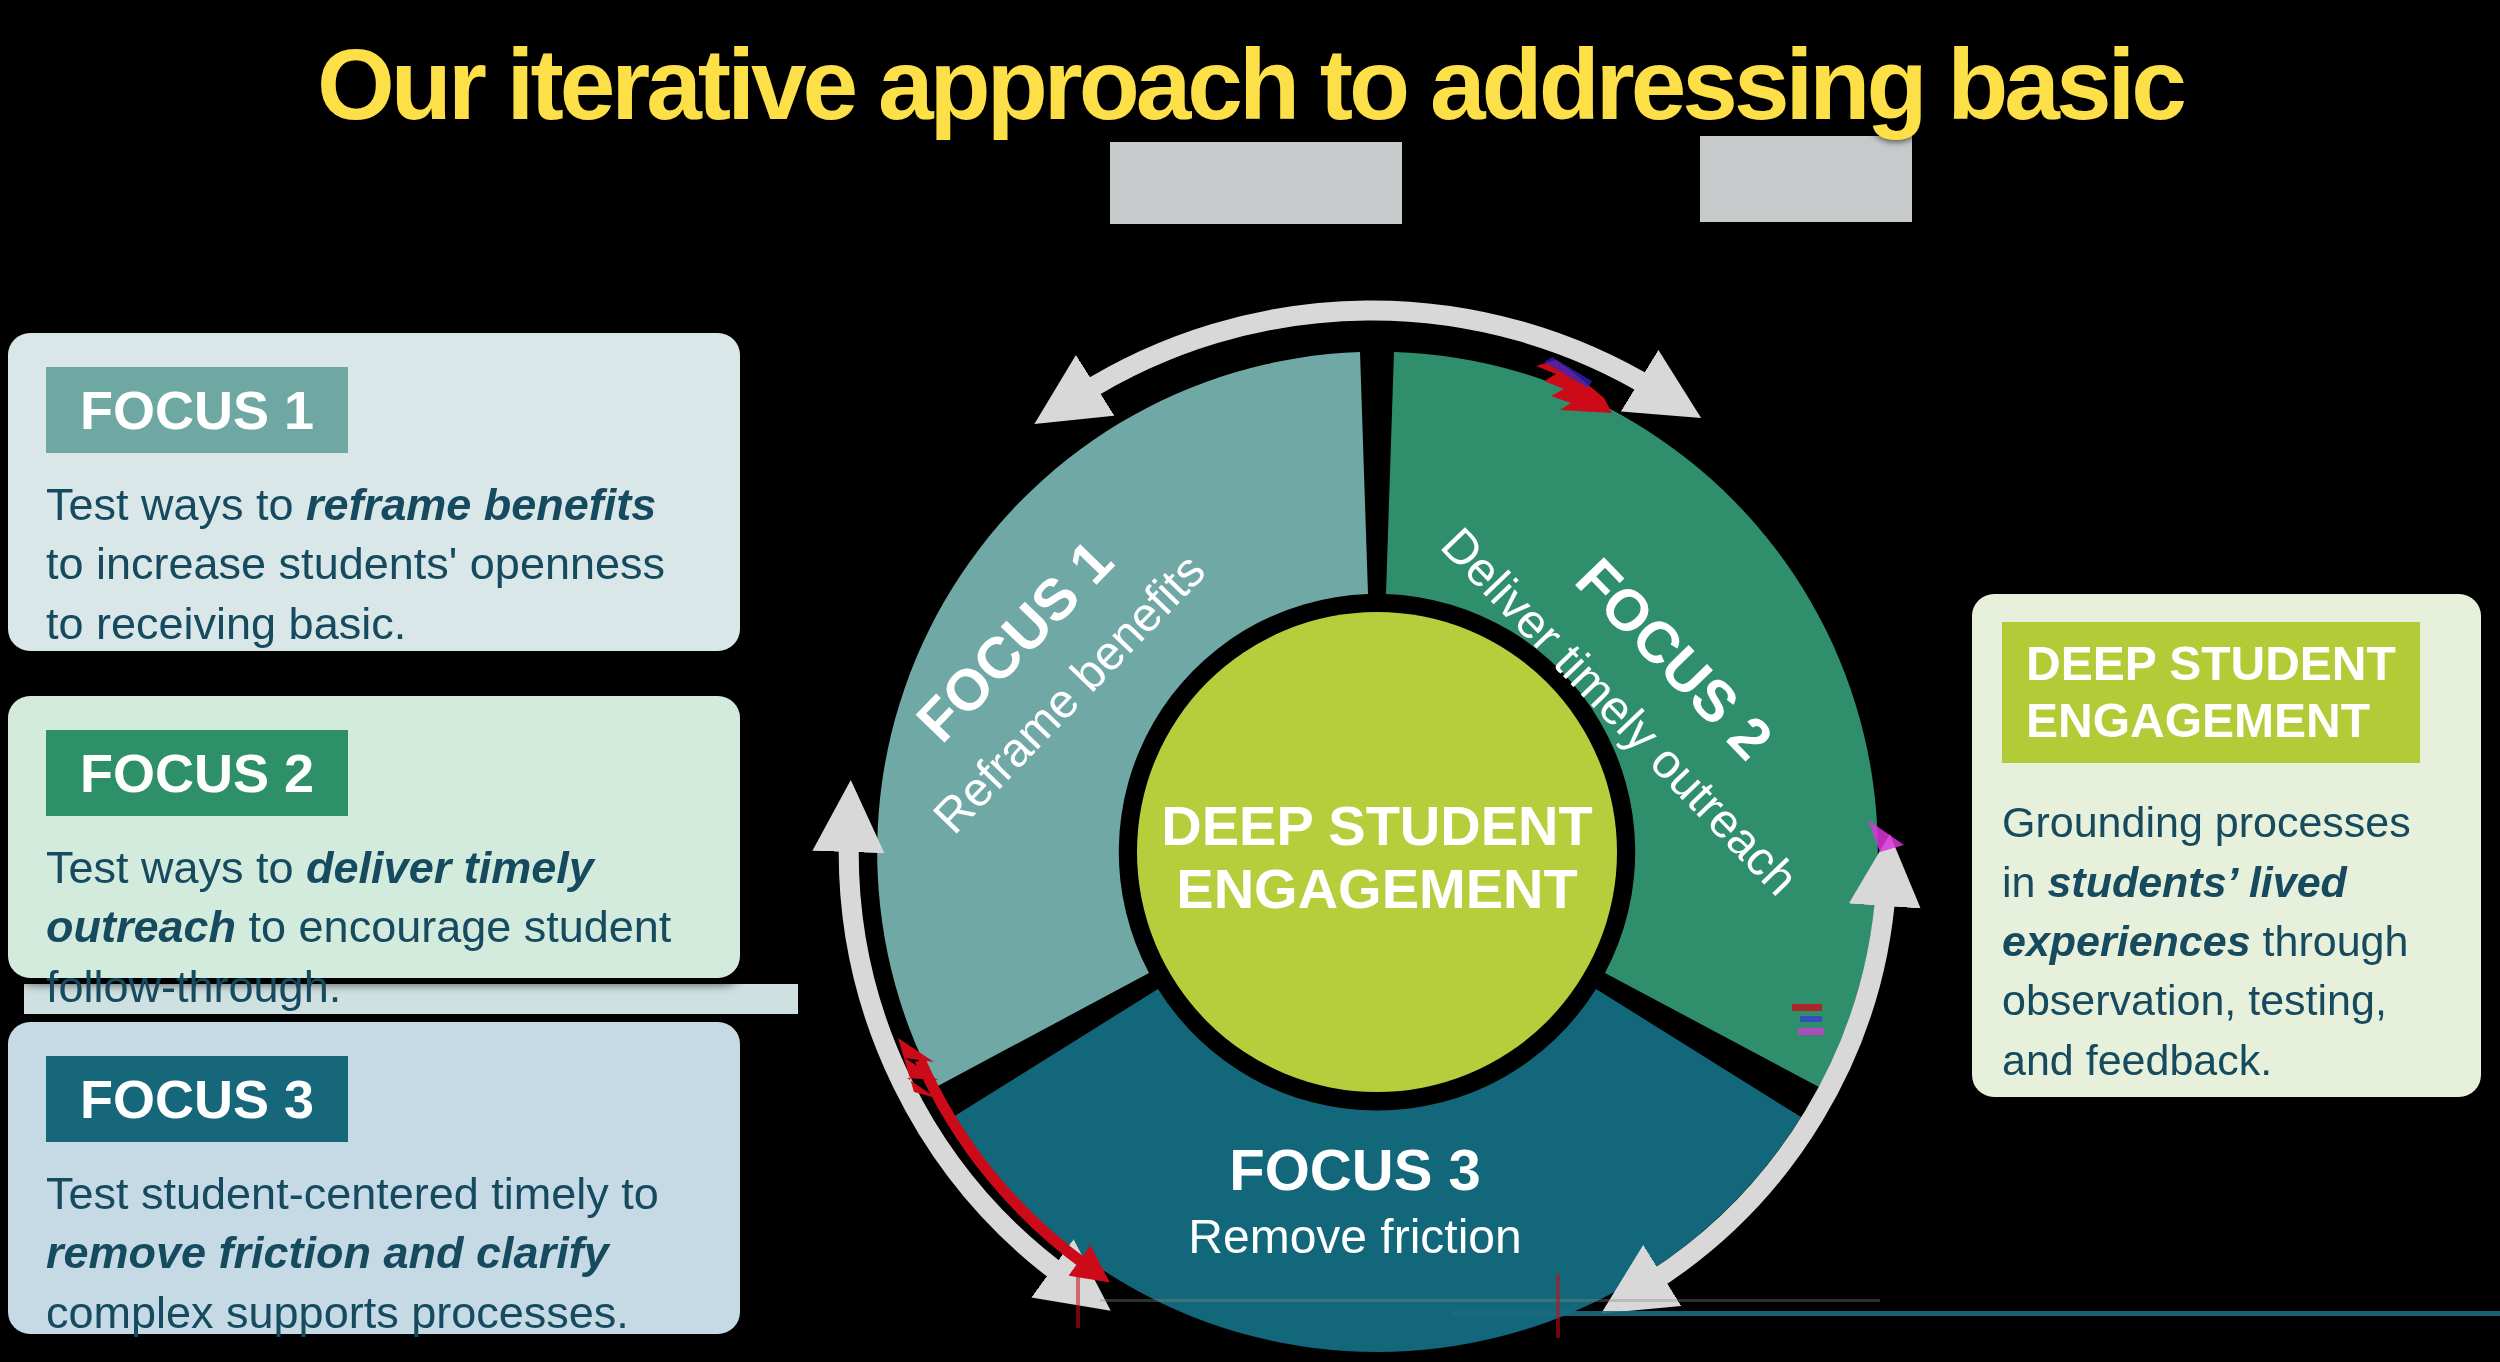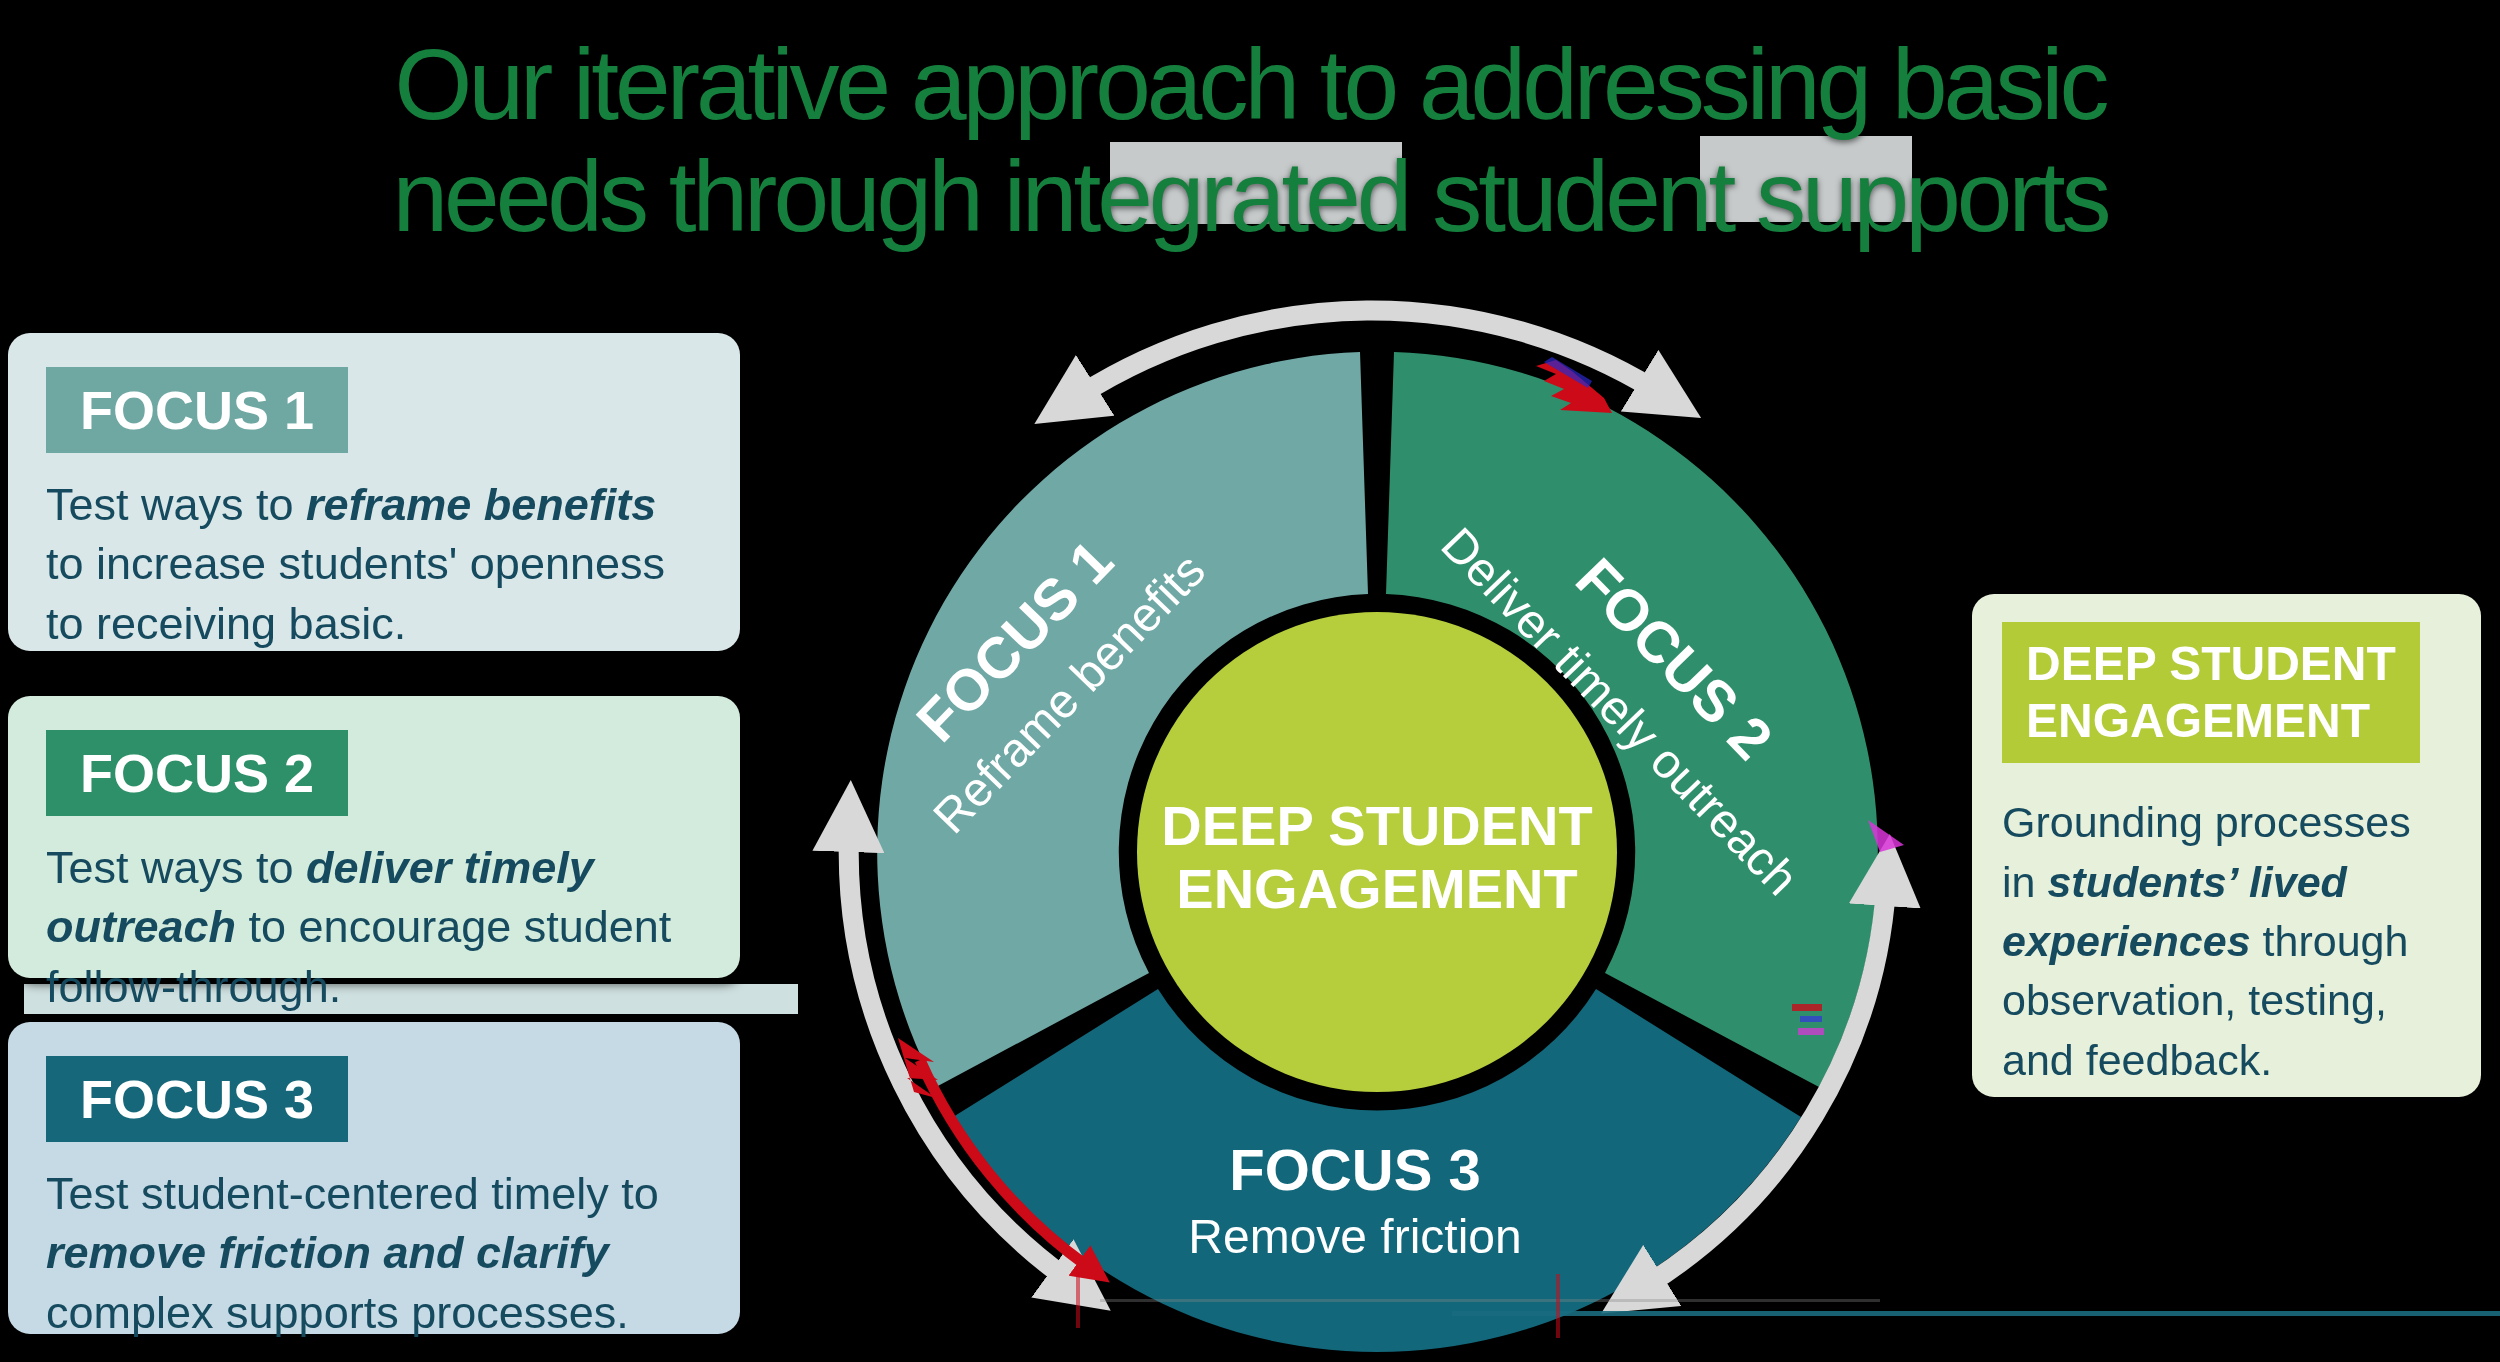--- a/index.html
+++ b/index.html
@@ -3,21 +3,21 @@
 <meta charset="utf-8">
 <style>
   html,body{margin:0;padding:0;background:#000;}
   #canvas{
     position:relative;width:2500px;height:1362px;overflow:hidden;
     background:#000;font-family:"Liberation Sans",sans-serif;
   }
   
   .title{
     position:absolute;left:0;top:28px;width:2500px;text-align:center;
-    color:#15803d;font-weight:400;font-size:100px;line-height:112px;letter-spacing:-4px;
+    color:#fde047;font-weight:700;font-size:100px;line-height:112px;letter-spacing:-4px;
     z-index:2;text-shadow:0 2px 6px rgba(0,0,0,.6);
   }
   .title-ghost{position:absolute;background:#E9EDED;opacity:.85;z-index:1;}
   .ghost-a{left:1110px;top:142px;width:292px;height:82px;}
   .ghost-b{left:1700px;top:136px;width:212px;height:86px;}
 
   
   .info-box{
     position:absolute;border-radius:22px;box-shadow:5px 7px 10px rgba(0,0,0,.55);
     padding:34px 38px;box-sizing:border-box;z-index:3;
@@ -57,21 +57,20 @@
 </head>
 <body>
 
 <div id="canvas">
 
   <div class="title-ghost ghost-a"></div>
   <div class="title-ghost ghost-b"></div>
 
   <div class="title">
     <div>Our iterative approach to addressing basic</div>
-    <div>needs through integrated student supports</div>
   </div>
 
   <div class="connector-bar"></div>
 
   <div class="info-box box1">
     <div class="tag tag1">FOCUS 1</div>
     <div class="box-body"><span>Test ways to </span><span class="emph">reframe benefits</span><span> to increase students' openness to receiving basic.</span></div>
   </div>
 
   <div class="info-box box2">

